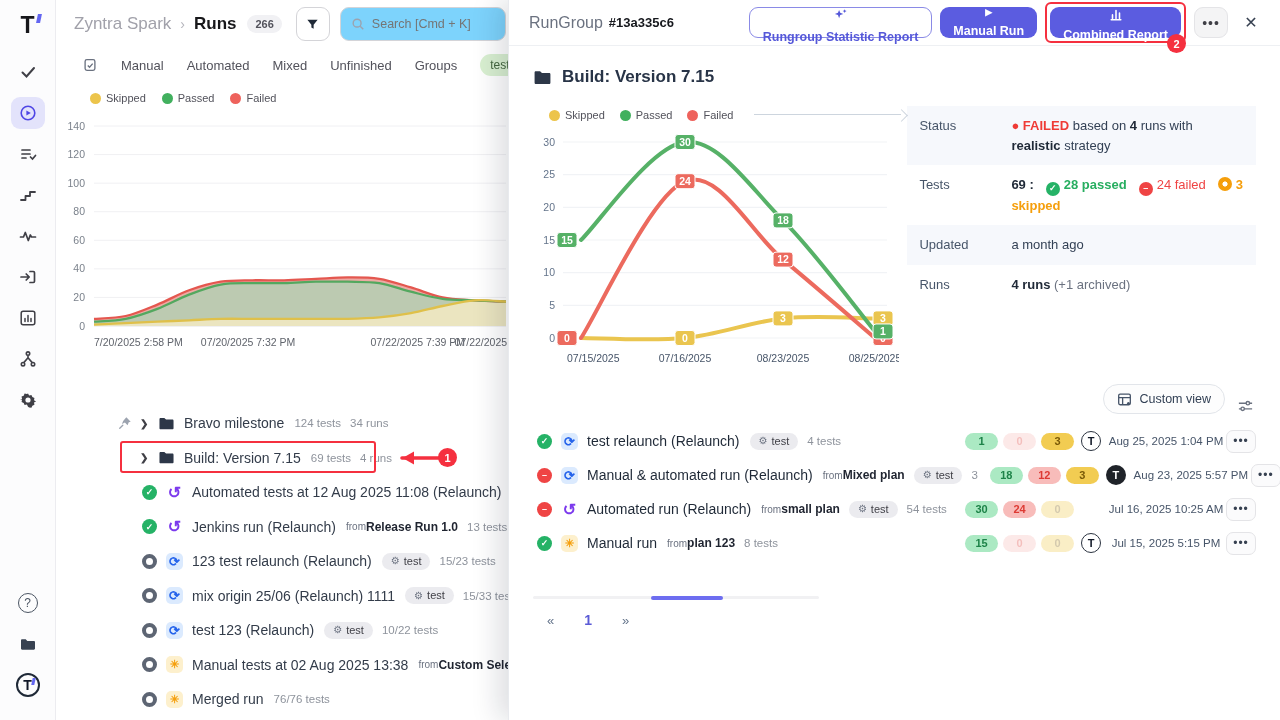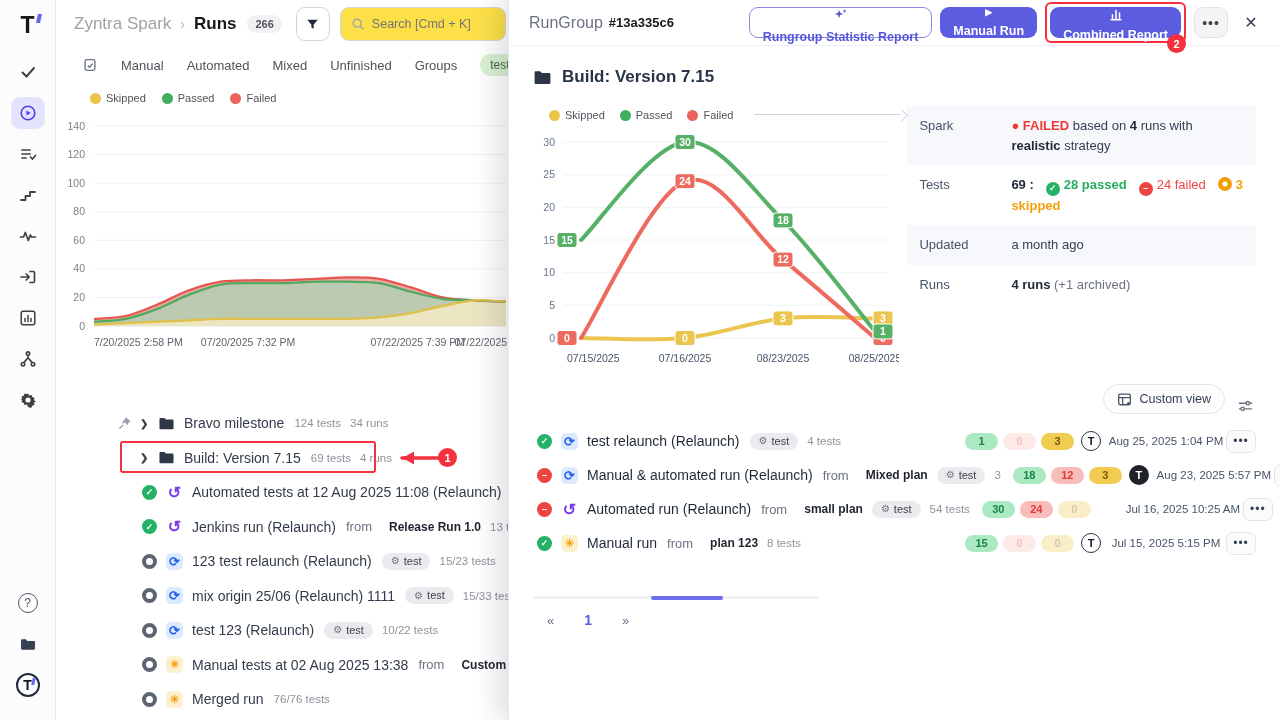--- a/index.html
+++ b/index.html
@@ -29,21 +29,21 @@
   .topbar { height:48px; display:flex; align-items:center; padding:0 6px 0 18px; }
   .crumb { display:flex; align-items:center; gap:9px; font-size:17px; }
   .crumb .proj { color:#a1a1aa; font-weight:500; }
   .crumb .sep  { color:#b6b6bd; font-size:14px; }
   .crumb .sect { color:#18181b; font-weight:bold; }
   .count-badge { background:#f1f1f4; color:#52525b; font-size:11px; font-weight:bold;
     border-radius:10px; padding:3px 8px; margin-left:2px; }
   .filter-btn { margin-left:14px; width:34px; height:34px; border:1px solid #d4d4d8; border-radius:9px;
     background:#fff; display:flex; align-items:center; justify-content:center; cursor:pointer; color:#27272a; }
   .search { margin-left:10px; width:166px; height:34px; border:1px solid #d4d4d8; border-radius:9px;
-    display:flex; align-items:center; gap:7px; padding:8px 10px; color:#9ca3af; background:#fde047; }
+    display:flex; align-items:center; gap:7px; padding:8px 10px; color:#9ca3af; background:#7dd3fc; }
   .search input { border:0; outline:0; width:100%; font-size:12.5px; color:#374151;
     font-family:"Liberation Sans",sans-serif; background:transparent; }
   .search-x { margin-left:8px; width:32px; height:34px; border:0; border-radius:9px; background:#fff;
     box-shadow:0 1px 5px rgba(0,0,0,.16); font-size:15px; color:#374151; cursor:pointer; }
   .tabbar { height:34px; display:flex; align-items:center; gap:23px; padding-left:26px; font-size:13px; color:#52525b; }
   .tabbar .tab { cursor:pointer; font-weight:500; }
   .tag-pill { background:#d9f0d1; color:#44663f; border-radius:12px; padding:4px 10px; font-size:12px; }
 
   .legend-row { display:flex; align-items:center; gap:16px; padding-left:34px; margin-top:6px; height:20px; }
   .legend-item { display:flex; align-items:center; gap:5px; font-size:11px; color:#52525b; cursor:pointer; }
@@ -54,21 +54,21 @@
   
   .llist { margin-top:46px; }
   .lrow { height:34.5px; display:flex; align-items:center; font-size:14px; color:#333c4a; cursor:pointer; }
   .lrow.folder { padding-left:62px; font-weight:500; }
   .lrow.run { padding-left:86px; }
   .pin-slot { width:22px; display:flex; }
   .chev { width:18px; color:#3f3f46; font-size:10px; font-weight:bold; }
   .fold-ico { margin-right:9px; display:flex; }
   .lrow .ttl { margin-right:10px; white-space:nowrap; }
   .meta { color:#8e939c; font-size:11.5px; margin-right:9px; white-space:nowrap; }
-  .fromw { color:#6b7280; font-size:13px; margin-right:17px; }
+  .fromw { color:#6b7280; font-size:10px; margin-right:0; }
   .fromb { color:#1f2430; font-size:12px; font-weight:bold; margin-right:9px; white-space:nowrap; }
   .st { width:15px; height:15px; border-radius:50%; display:inline-flex; align-items:center; justify-content:center;
     color:#fff; font-size:9px; font-weight:bold; margin-right:9px; flex:none; }
   .st.passed { background:#26b express; }
   .st.passed { background:#25b266; }
   .st.failed { background:#ef4444; }
   .st.neutral { background:#fff; border:4px solid #5d6573; }
   .typ { width:17px; height:17px; border-radius:5px; display:inline-flex; align-items:center; justify-content:center;
     font-size:13px; font-weight:bold; margin-right:9px; flex:none; }
   .typ.relaunch { background:#dbeafe; color:#2563eb; }
@@ -520,21 +520,21 @@
             <rect x="340" y="197.96666666666667" width="20" height="15" rx="3" fill="#56b167" stroke="#fff" stroke-width="1"></rect>
             <text x="350" y="209.06666666666666" text-anchor="middle" fill="#fff" font-size="10.5" font-weight="bold">1</text>
             <text x="34" y="236" text-anchor="start" fill="#475569" font-size="10.5">07/15/2025</text>
             <text x="152" y="236" text-anchor="middle" fill="#475569" font-size="10.5">07/16/2025</text>
             <text x="250" y="236" text-anchor="middle" fill="#475569" font-size="10.5">08/23/2025</text>
             <text x="342" y="236" text-anchor="middle" fill="#475569" font-size="10.5">08/25/2025</text>
           </svg>
       </div>
       <div class="details" id="details">
           <div class="drow">
-            <span class="dl">Spark</span>
+            <span class="dl">Status</span>
             <span class="dv"><span class="seg red-bold">● FAILED</span><span class="seg "> based on </span><span class="seg bold">4</span><span class="seg "> runs with </span><span class="seg bold">realistic</span><span class="seg "> strategy</span></span>
           </div>
           <div class="drow">
             <span class="dl">Tests</span>
             <span class="dv"><span class="seg bold">69 :</span><span class="mini passed">✓</span><span class="seg green">28 passed</span><span class="mini failed">–</span><span class="seg red">24 failed</span><span class="mini skipped"></span><span class="seg orange">3 skipped</span></span>
           </div>
           <div class="drow">
             <span class="dl">Updated</span>
             <span class="dv"><span class="seg ">a month ago</span></span>
           </div>

